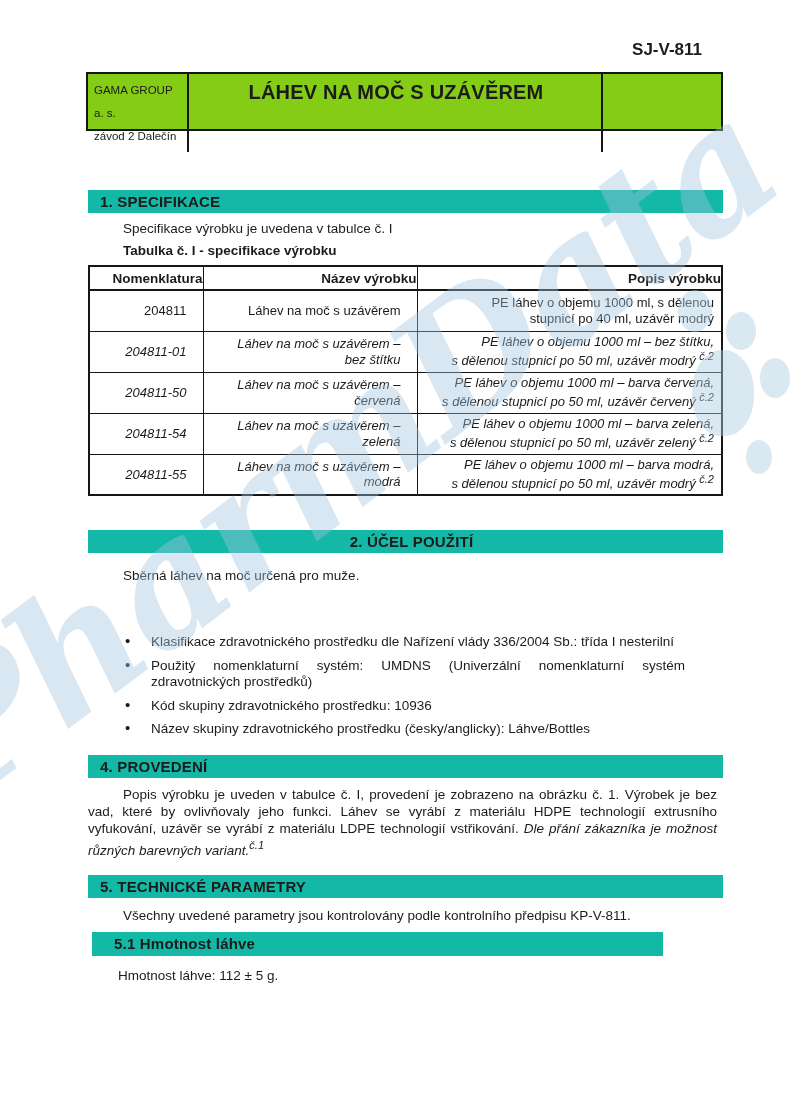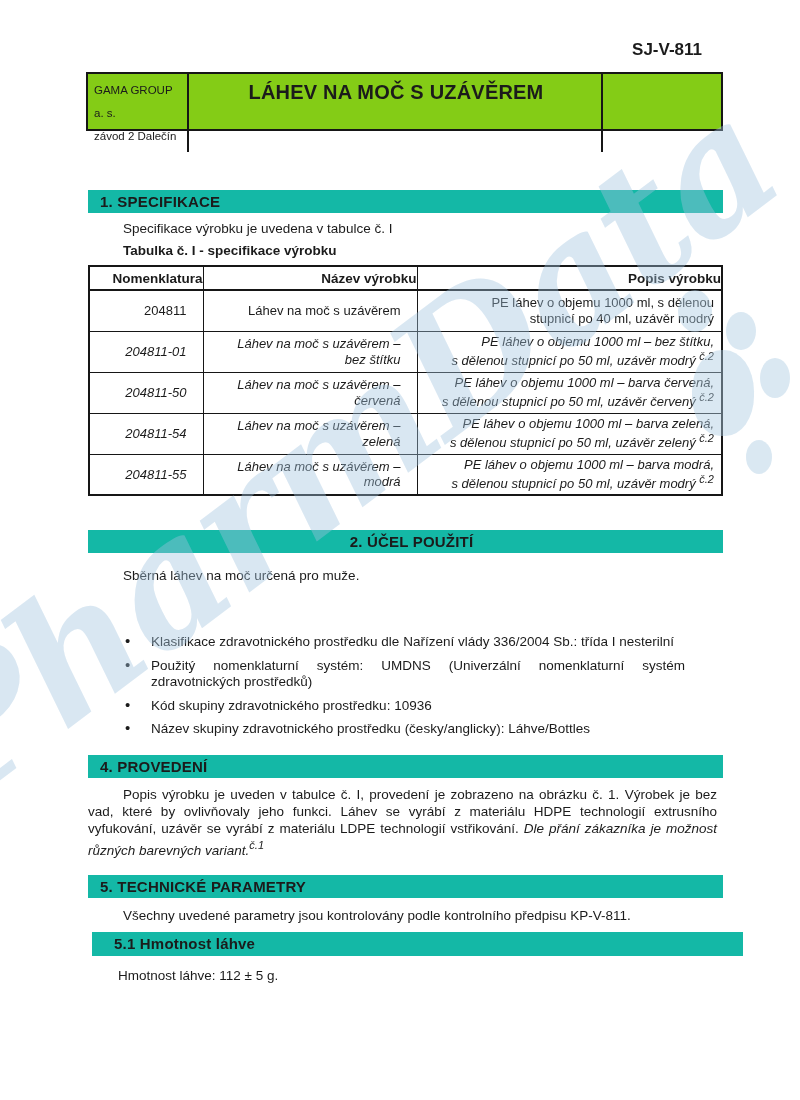--- a/index.html
+++ b/index.html
@@ -32,21 +32,21 @@
   .hdr-cell { padding:5px 4px 4px 6px; }
   .hdr-company { border-right:2px solid #161616; font-size:11.5px; line-height:23px; }
   .hdr-title   { border-right:2px solid #161616; text-align:center; font-weight:bold; font-size:20px; padding-top:7px; letter-spacing:0.2px; }
   .hdr-page    { text-align:center; font-size:12.5px; padding-top:9px; }
   
   .bar {
     position:absolute; left:88px; width:635px; height:23px;
     background:#14b8a6; font-weight:bold; font-size:15px;
     line-height:23px; padding-left:12px; letter-spacing:0.2px;
   }
-  .bar.sub { left:92px; width:651px; height:24px; line-height:24px; padding-left:22px; }
+  .bar.sub { left:92px; width:571px; height:24px; line-height:24px; padding-left:22px; }
   
   .tline { position:absolute; font-size:13.5px; line-height:17px; }
   
   table.spec {
     position:absolute; left:88px; top:265px; width:635px; z-index:2;
     border-collapse:collapse; background:transparent; font-size:13px;
   }
   table.spec th, table.spec td {
     border:1px solid #161616; vertical-align:middle; text-align:right;
   }

